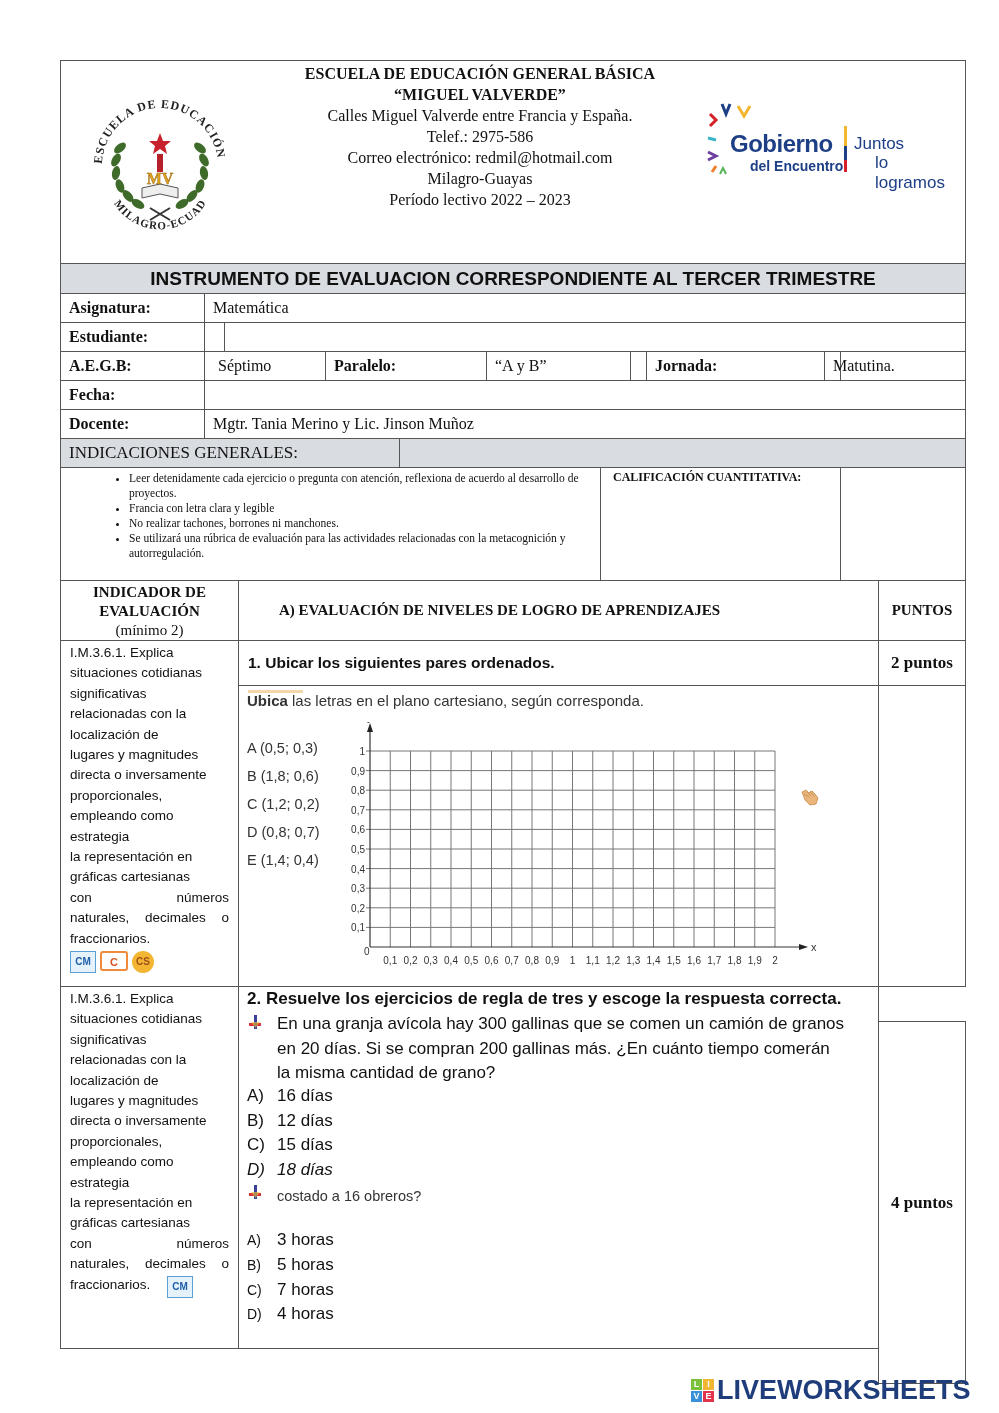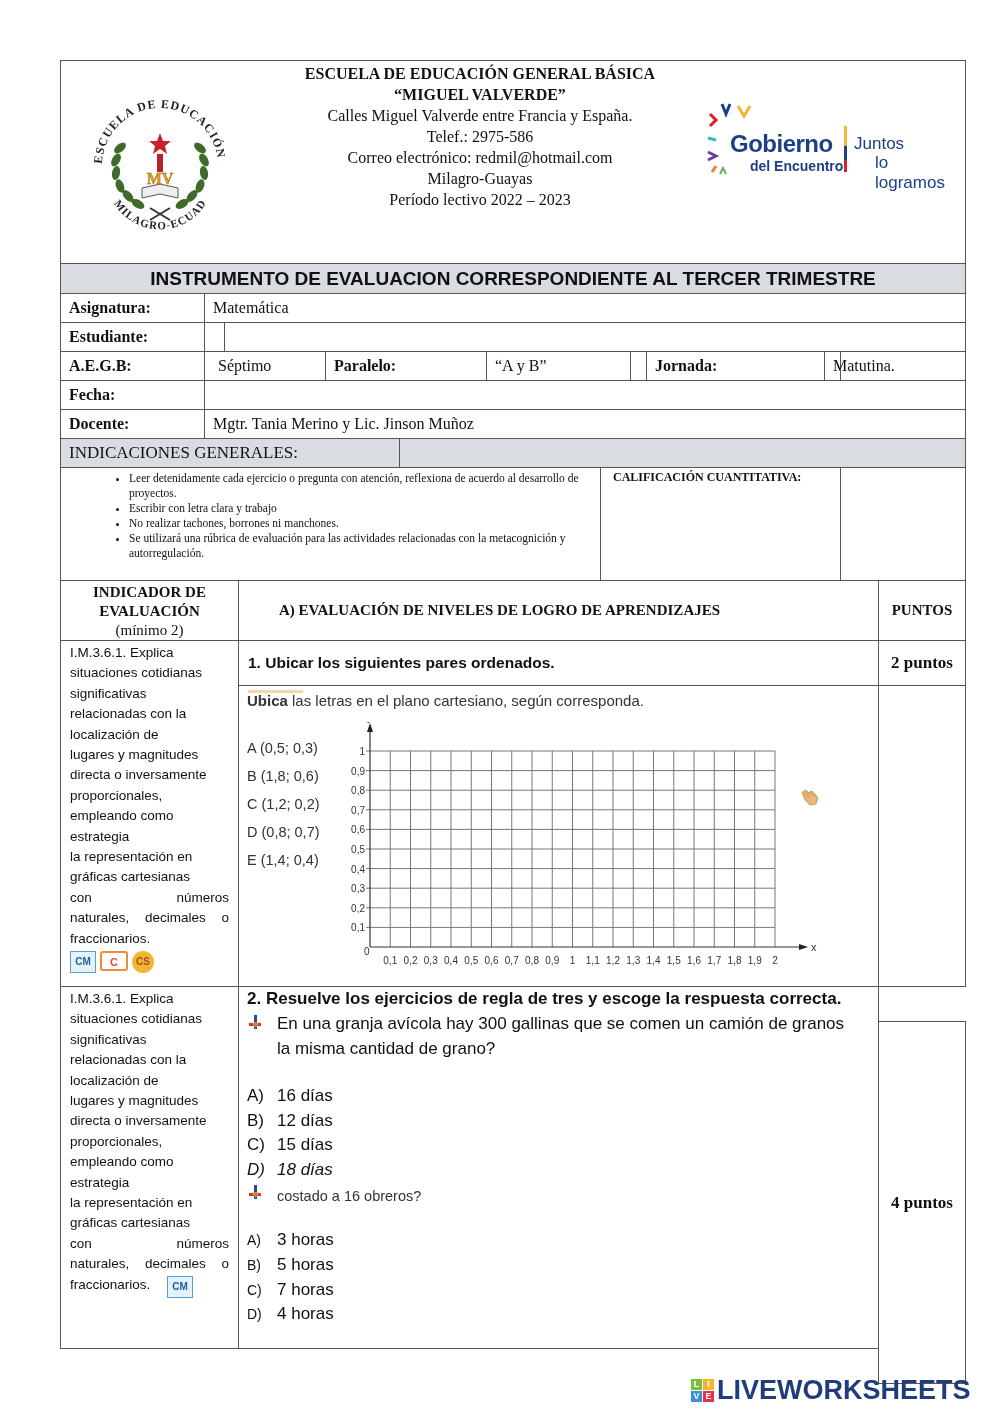--- a/index.html
+++ b/index.html
@@ -115,21 +115,21 @@
 
 <div class="cell lbl" style="left:60px;top:409px;width:145px;height:30px;">Docente:</div>
 <div class="cell" style="left:204px;top:409px;width:762px;height:30px;">Mgtr. Tania Merino y Lic. Jinson Muñoz</div>
 
 <div class="cell grey" style="left:60px;top:438px;width:340px;height:30px;font-size:17px;">INDICACIONES GENERALES:</div>
 <div class="cell grey" style="left:399px;top:438px;width:567px;height:30px;"></div>
 
 <div class="abs b" style="left:60px;top:467px;width:541px;height:114px;padding-top:3px;">
   <ul class="ind">
     <li>Leer detenidamente cada ejercicio o pregunta con atención, reflexiona de acuerdo al desarrollo de proyectos.</li>
-    <li>Escribir con letra clara y trabajo</li>
+    <li>Francia con letra clara y legible</li>
     <li>No realizar tachones, borrones ni manchones.</li>
     <li>Se utilizará una rúbrica de evaluación para las actividades relacionadas con la metacognición y autorregulación.</li>
   </ul>
 </div>
 <div class="abs b" style="left:600px;top:467px;width:241px;height:114px;padding:2px 0 0 12px;font-size:12px;font-weight:bold;">CALIFICACIÓN CUANTITATIVA:</div>
 <div class="abs b" style="left:840px;top:467px;width:126px;height:114px;"></div>
 
 <div class="abs b" style="left:60px;top:580px;width:179px;height:61px;text-align:center;font-size:15px;line-height:19px;padding-top:2px;">
   <div style="font-weight:bold;">INDICADOR DE</div>
   <div style="font-weight:bold;">EVALUACIÓN</div>
@@ -288,20 +288,21 @@
 
 <div class="abs q" style="left:247px;top:989px;font-size:17px;font-weight:bold;">2. Resuelve los ejercicios de regla de tres y escoge la respuesta correcta.</div>
 
 <svg class="arrow-icon" style="left:248px;top:1014px;" viewBox="0 0 16 16">
   <rect x="1" y="9" width="12" height="3" fill="#d7323a"></rect>
   <rect x="6" y="1" width="3" height="14" fill="#3a3f9a"></rect>
   <polygon points="3,8 12,8 7.5,14" fill="#f2c331" opacity="0.6"></polygon>
 </svg>
 <div class="abs q" style="left:277px;top:1012px;font-size:17px;line-height:24.5px;">
   <div>En una granja avícola hay 300 gallinas que se comen un camión de granos</div>
+  <div>en 20 días. Si se compran 200 gallinas más. ¿En cuánto tiempo comerán</div>
   <div>la misma cantidad de grano?</div>
 </div>
 <div class="opt" style="top:1086px;"><span class="ltr">A)</span><span>16 días</span></div>
 <div class="opt" style="top:1111px;"><span class="ltr">B)</span><span>12 días</span></div>
 <div class="opt" style="top:1135px;"><span class="ltr">C)</span><span>15 días</span></div>
 <div class="opt" style="top:1160px;font-style:italic;"><span class="ltr">D)</span><span>18 días</span></div>
 
 <svg class="arrow-icon" style="left:248px;top:1184px;" viewBox="0 0 16 16">
   <rect x="1" y="9" width="12" height="3" fill="#d7323a"></rect>
   <rect x="6" y="1" width="3" height="14" fill="#3a3f9a"></rect>

